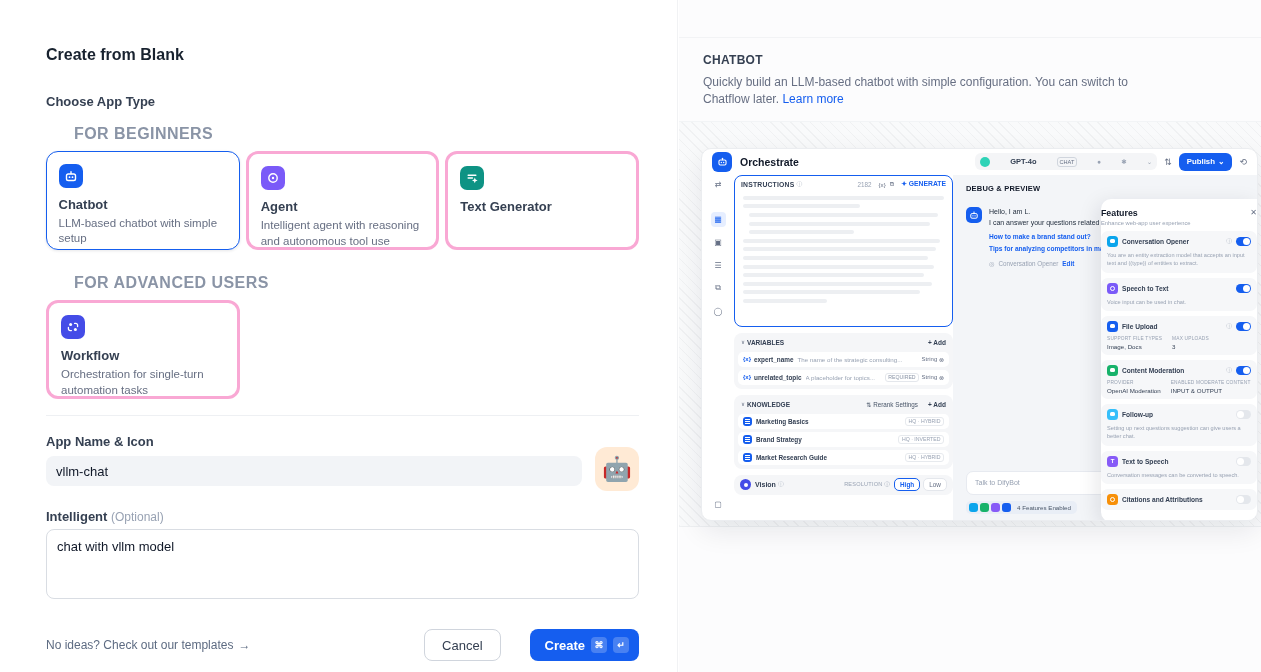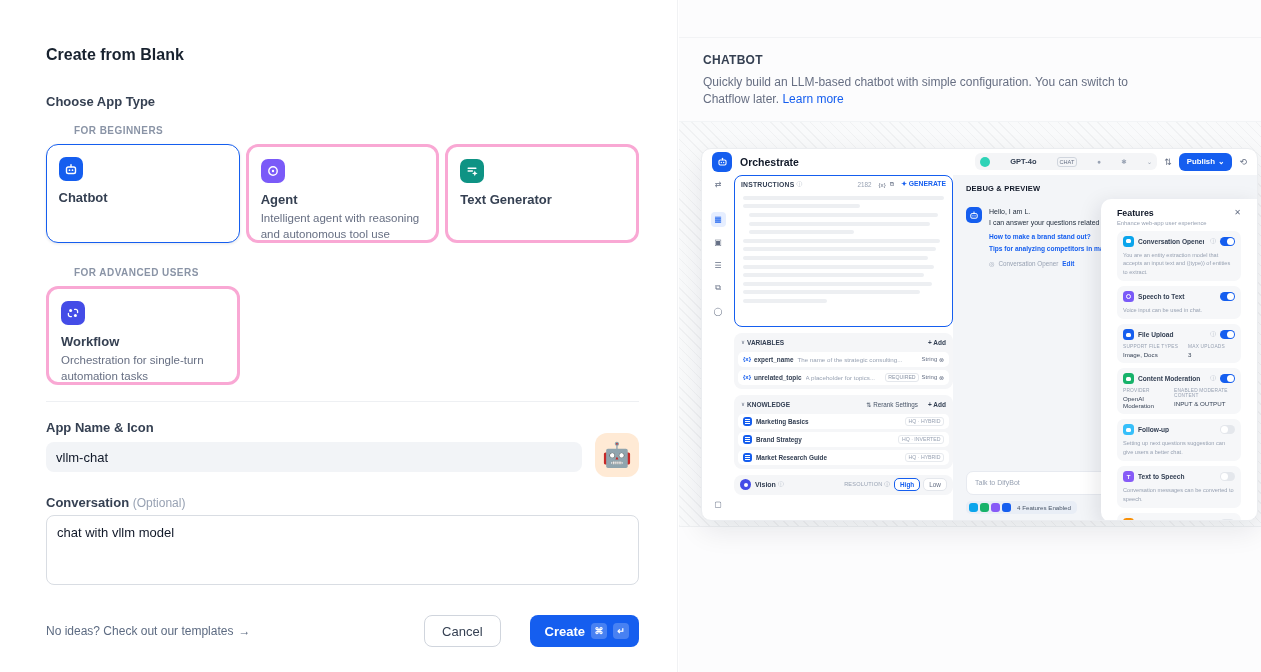--- a/index.html
+++ b/index.html
@@ -4,21 +4,21 @@
 <style>
   * { box-sizing: border-box; }
   html,body { margin:0; padding:0; width:1261px; height:672px; overflow:hidden;
     font-family:"Liberation Sans", sans-serif; background:#fff; position:relative; }
 
   
   .modal-left { position:absolute; left:0; top:0; width:678px; height:672px;
     background:#fff; border-right:1px solid #f1f2f4; padding:46px 38px 0 46px; }
   .m-title { font-size:16px; font-weight:bold; color:#18222f; }
   .m-choose { margin-top:30px; font-size:13px; font-weight:bold; color:#354052; }
-  .m-seclabel { margin-top:16px; font-size:10px; font-weight:bold; color:#8a94a6; letter-spacing:.45px;padding-left:28px; }
+  .m-seclabel { margin-top:16px; font-size:16px; font-weight:bold; color:#8a94a6; letter-spacing:.45px;padding-left:28px; }
   .cards-row { display:flex; gap:6px; margin-top:8px; }
   .card { width:194px; height:99px; border:3px solid #f9a8d4; border-radius:12px;
     padding:12px 12px 0 12px; background:#fff; cursor:pointer; }
   .card.selected { border:1.5px solid #155eef; box-shadow:0 1px 3px rgba(16,24,40,.1); padding:11.5px 11.5px 0 11.5px; }
   .card-icon { width:24px; height:24px; border-radius:7px; display:flex; align-items:center; justify-content:center; }
   .card-title { margin-top:9px; font-size:13px; font-weight:bold; color:#354052; }
   .card-desc { margin-top:4px; font-size:11.5px; color:#676f83; line-height:1.35; }
   .m-divider { margin-top:16px; border-top:1px solid #eef0f3; }
   .m-fieldlabel { margin-top:18px; font-size:13px; font-weight:bold; color:#354052; }
   .m-opt { color:#98a2b3; font-weight:normal; font-size:12px; }
@@ -130,21 +130,21 @@
   .talk-input { position:absolute; bottom:27px; left:13px; width:178px; height:24px; background:#fff;
     border:1px solid #e7eaf0; border-radius:7px; font-size:7px; color:#98a2b3;
     display:flex; align-items:center; padding:0 8px; }
   .enabled-row { position:absolute; bottom:8px; left:13px; display:flex; align-items:center;
     background:#e9eef6; border-radius:5px; padding:2px 6px 2px 3px; gap:2px; }
   .f-dot { width:9px; height:9px; border-radius:3px; }
   .enabled-label { font-size:6.2px; color:#475467; margin-left:4px; }
 
   
   .fp { position:absolute; right:0; top:24px; bottom:0; width:156px; background:#fff;
-    border-radius:10px 0 0 10px; box-shadow:-4px 4px 20px rgba(16,24,40,.1); padding:9px 16px; overflow:hidden; }
+    border-radius:10px 0 0 10px; box-shadow:-4px 4px 20px rgba(16,24,40,.1); padding:9px 0; overflow:hidden; }
   .fp-headrow { display:flex; align-items:flex-start; }
   .fp-title { font-size:8.8px; font-weight:bold; color:#101828; flex:1; }
   .fp-close { font-size:8px; color:#667085; }
   .fp-sub { font-size:5.8px; color:#98a2b3; margin-top:2px; }
   .fp-item { margin-top:5px; background:#f6f7f9; border-radius:7px; padding:5px 6px; }
   .fp-ihead { display:flex; align-items:center; gap:4px; }
   .fp-ic { width:11px; height:11px; border-radius:3.5px; display:flex; align-items:center;
     justify-content:center; color:#fff; font-size:6px; font-weight:bold; flex:none; }
   .fp-ic i { display:block; width:5px; height:4px; background:#fff; border-radius:1.5px; }
   .fp-ic em { display:block; width:5px; height:5px; border:1px solid #fff; border-radius:50%; }
@@ -171,20 +171,21 @@
     <div class="card selected">
       <div class="card-icon" style="background: rgb(21, 94, 239);">
         <svg width="14" height="14" viewBox="0 0 14 14">
             <rect x="2.5" y="5" width="9" height="6.5" rx="1.8" fill="none" stroke="#fff" stroke-width="1.4"></rect>
             <circle cx="5.5" cy="8.2" r=".9" fill="#fff"></circle>
             <circle cx="8.5" cy="8.2" r=".9" fill="#fff"></circle>
             <path d="M7 2.8v2" stroke="#fff" stroke-width="1.4" stroke-linecap="round"></path>
           </svg>
       </div>
       <div class="card-title">Chatbot</div>
+      <div class="card-desc">LLM-based chatbot with simple setup</div>
     </div>
     <div class="card">
       <div class="card-icon" style="background: rgb(122, 90, 248);">
         <svg width="14" height="14" viewBox="0 0 14 14">
             <circle cx="7" cy="7" r="4.2" fill="none" stroke="#fff" stroke-width="1.4"></circle>
             <circle cx="7" cy="7" r="1.2" fill="#fff"></circle>
           </svg>
       </div>
       <div class="card-title">Agent</div>
       <div class="card-desc">Intelligent agent with reasoning and autonomous tool use</div>
@@ -221,21 +222,21 @@
 
   <div class="m-fieldlabel">App Name &amp; Icon</div>
   <div class="name-row">
     <input class="name-input" type="text" value="vllm-chat" style="">
     <div class="app-icon-box">
       <span>🤖</span>
     </div>
   </div>
 
   <div class="m-fieldlabel">
-    <span>Conversation</span>
+    <span>Intelligent</span>
     <span class="m-opt">(Optional)</span>
   </div>
   <textarea class="desc-input" style="">chat with vllm model</textarea>
 
   <div class="m-footer">
     <div class="templates-link">
       <span>No ideas? Check out our templates</span>
       <span>→</span>
     </div>
     <div class="foot-btns">

